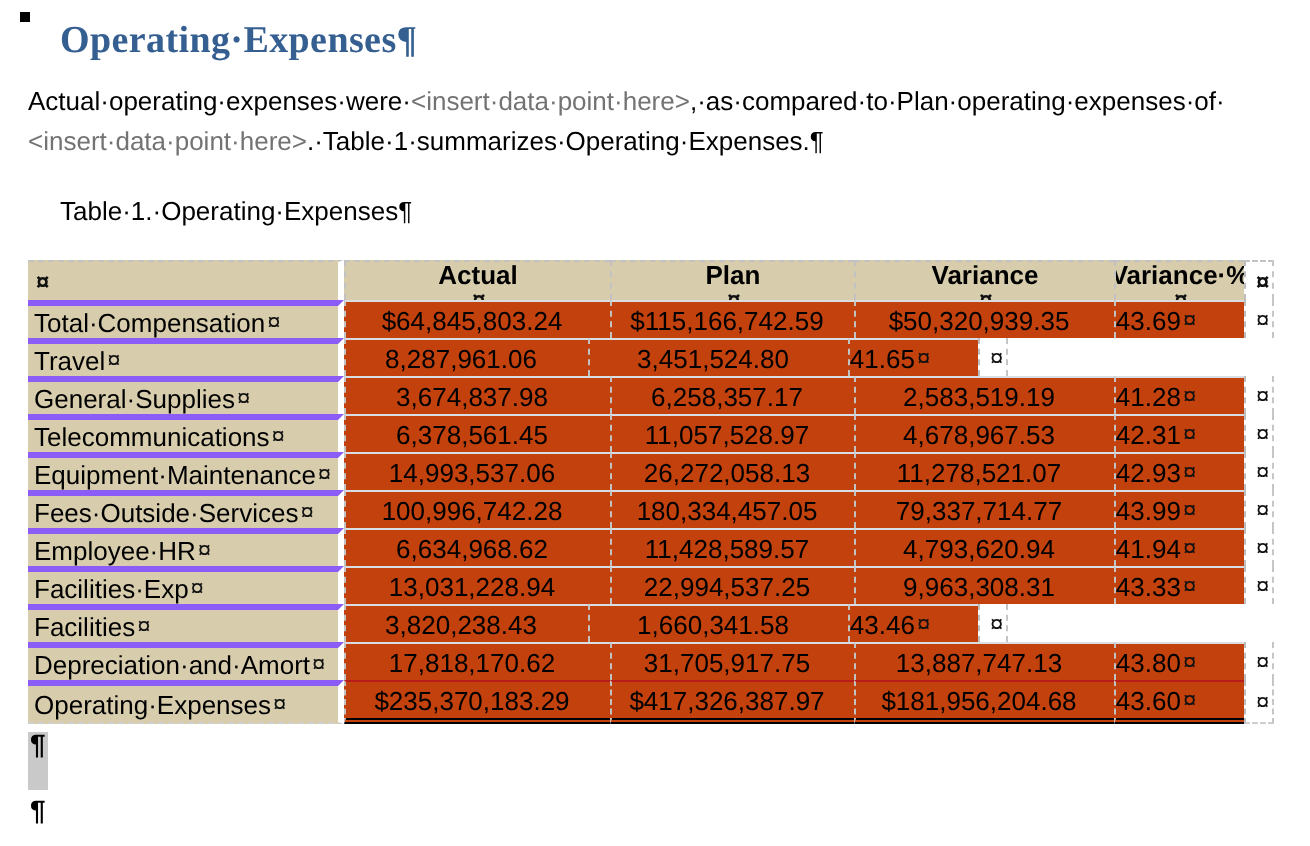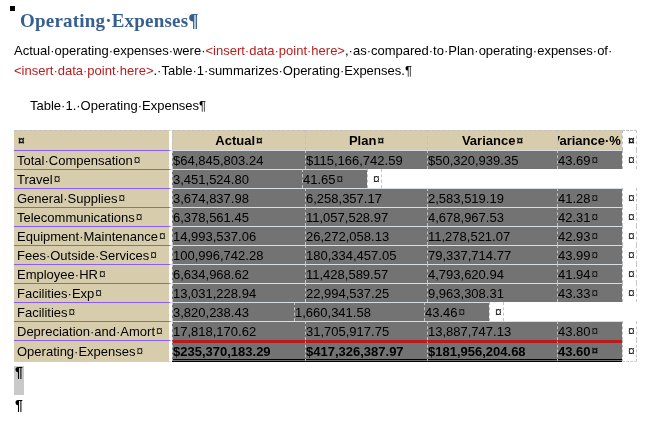--- a/index.html
+++ b/index.html
@@ -4,59 +4,59 @@
 <style>
   html,body{margin:0;padding:0;background:#fff;}
   .page{
     position:relative;width:655px;height:423px;background:#ffffff;
     font-family:"Liberation Sans",sans-serif;color:#000;overflow:hidden;
   }
   
   .kwn{position:absolute;left:10px;top:6px;width:5px;height:5px;background:#000;}
 
   .heading{
-    position:absolute;left:20px;top:10px;
+    position:absolute;left:30px;top:10px;
     font-family:"Liberation Serif","DejaVu Serif",serif;
     font-weight:bold;font-size:19px;color:#365f91;letter-spacing:.2px;white-space:nowrap;
   }
   .heading .mark{color:#365f91;}
 
   .para{position:absolute;left:14px;top:41px;font-size:13px;line-height:20px;width:638px;}
-  .red{color:#b91c1c;}
+  .red{color:#737373;}
   .mark{color:#000;}
 
   .caption{position:absolute;left:30px;top:98px;font-size:13px;white-space:nowrap;}
 
   
   .tbl{position:absolute;left:14px;top:130px;font-size:13px;line-height:1;}
   .t-row{display:flex;height:19px;}
   .t-row.t-header{height:20px;}
   .cell{
     box-sizing:border-box;display:flex;align-items:center;
     overflow:hidden;white-space:nowrap;
   }
   .c-label{width:158px;background:#d7cdad;padding-left:3px;border-right:3px solid #fff;}
   .c-actual{width:133px;}
   .c-plan{width:122px;}
   .c-var{width:130px;}
   .c-pct{width:65px;}
   .c-end{width:15px;background:#fff;padding-left:4px;
          border-left:1px dashed #bdbdbd;border-right:1px dashed #c6c6c6;}
-  .data{background:#737373;justify-content:flex-start;padding-right:6px;border-left:1px dashed #c2c2c2;}
+  .data{background:#c2410c;justify-content:center;padding-right:6px;border-left:1px dashed #c2c2c2;}
   .c-pct.data{padding-right:24px;}
 
   
   .t-header .cell{border-top:1px dashed #c2c2c2;font-weight:bold;}
-  .t-header .h-data{background:#d7cdad;justify-content:center;padding-right:0;}
-  
-  .t-body .t-row .c-label{border-top:1px solid #8b5cf6;}
+  .t-header .h-data{background:#d7cdad;justify-content:flex-start;padding-right:0;flex-direction:column;}
+  
+  .t-body .t-row .c-label{border-top:3px solid #8b5cf6;}
   .t-body .t-row .data{border-top:1px solid #d9dee3;}
   
   .t-body .t-row.r-total{height:22px;}
-  .t-body .r-total .data{border-top:3px solid #b91c1c;border-bottom:3px double #000;font-weight:bold;}
+  .t-body .r-total .data{border-top:1px solid #b91c1c;border-bottom:3px double #000;}
   .t-body .r-total .c-label{border-bottom:1px dashed #cfcfcf;}
   .t-body .r-total .c-end{border-bottom:1px dashed #cfcfcf;}
 
   .cellmark{font-size:12px;color:#111;padding-left:1px;}
 
   
   .sel-rect{position:absolute;left:14px;top:366px;width:10px;height:29px;background:#c9c9c9;}
   .p-after1{position:absolute;left:15px;top:364px;font-size:14px;font-weight:bold;}
   .p-after2{position:absolute;left:15px;top:397px;font-size:14px;font-weight:bold;}
 </style>
@@ -126,20 +126,23 @@
           </div>
           <div class="cell c-end">
             <span class="cellmark">¤</span>
           </div>
         </div>
         <div class="t-row">
           <div class="cell c-label">
             <span>Travel</span>
             <span class="cellmark">¤</span>
           </div>
+          <div class="cell c-plan data">
+            <span>8,287,961.06</span>
+          </div>
           <div class="cell c-var data">
             <span>3,451,524.80</span>
           </div>
           <div class="cell c-pct data">
             <span>41.65</span>
             <span class="cellmark">¤</span>
           </div>
           <div class="cell c-end">
             <span class="cellmark">¤</span>
           </div>

